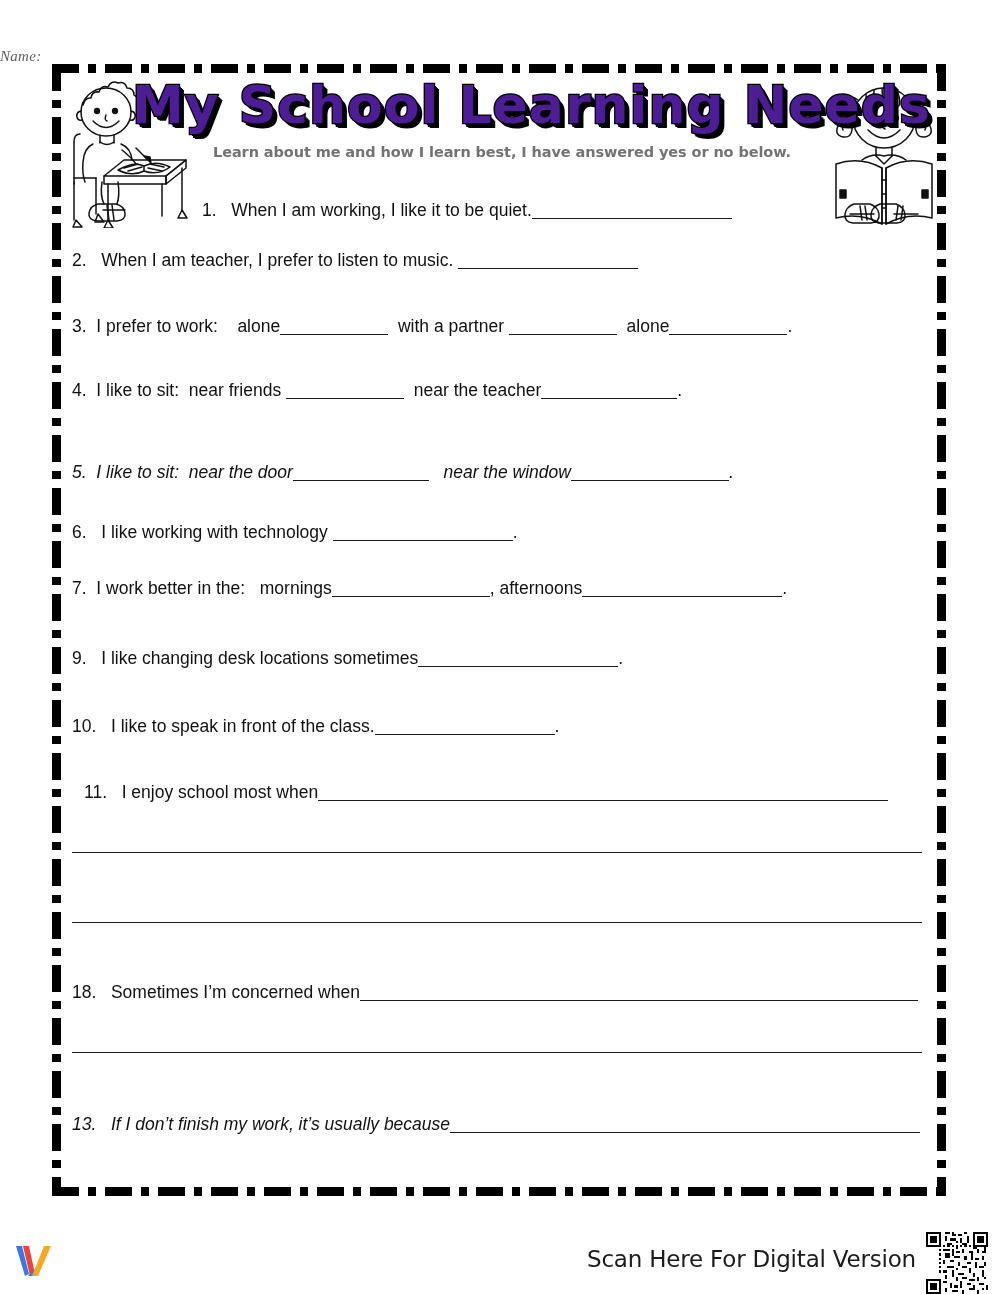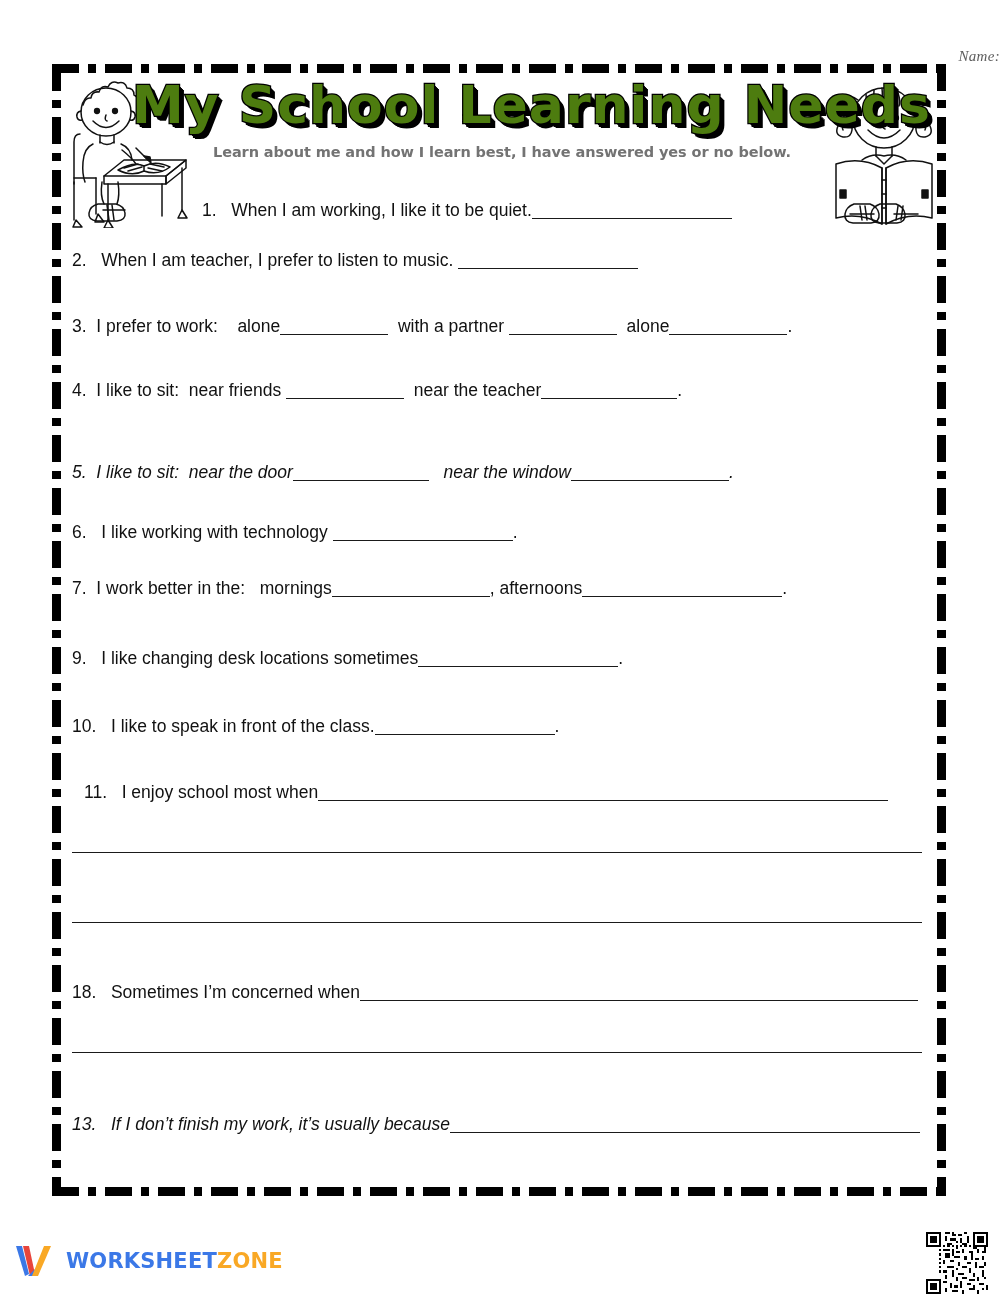--- a/index.html
+++ b/index.html
@@ -16,21 +16,21 @@
     color: #000000;
     overflow: hidden;
   }
 
   
   .name-label {
     position: absolute;
     top: 48px;
     left: 0;
     width: 1000px;
-    text-align: right;
+    text-align: left;
     font-family: "Liberation Serif", serif;
     font-style: italic;
     font-size: 15px;
     color: #5d5d5d;
     letter-spacing: 0.3px;
   }
 
   
   .frame {
     position: absolute;
@@ -97,21 +97,21 @@
     position: absolute;
     left: 80px;
     top: 12px;
     width: 740px;
     text-align: center;
     font-family: "DejaVu Sans", sans-serif;
     font-weight: bold;
     font-size: 52px;
     line-height: 58px;
     letter-spacing: 1px;
-    color: #4d7c0f;
+    color: #4c1d95;
     -webkit-text-stroke: 2.5px #000000;
     paint-order: stroke fill;
     text-shadow:
        3px 3px 0 #000, 4px 4px 0 #000, 5px 5px 0 #000,
        2px 2px 0 #000, 3px 4px 0 #000;
     white-space: nowrap;
   }
 
   .subtitle {
     position: absolute;
@@ -425,23 +425,23 @@
 
 <div class="footer">
 
   <div class="brand">
     <svg class="brand-mark" viewBox="0 0 42 34">
       <path d="M2 2 L8 2 L15 30 L11 32 Z" fill="#3b78e7"></path>
       <path d="M9 2 L15 2 L21 30 L16 32 Z" fill="#e8453c"></path>
       <path d="M16 30 L14 32 L19 32 L22 24 Z" fill="#3b78e7"></path>
       <path d="M30 2 L37 2 L24 32 L18 32 Z" fill="#f9a825"></path>
     </svg>
-    <span class="brand-text"><span class="brand-worksheet">WORKSHEET</span><span class="brand-zone">ZONE</span></span>
   </div>
 
+  <div class="scan-text">Scan Here For Digital Version</div>
 
   <svg class="qr" viewBox="0 0 29 29" shape-rendering="crispEdges">
     <rect width="29" height="29" fill="#fff"></rect>
     <g fill="#000">
 
       <rect x="0" y="0" width="7" height="1"></rect>
         <rect x="0" y="6" width="7" height="1"></rect>
       <rect x="0" y="0" width="1" height="7"></rect>
         <rect x="6" y="0" width="1" height="7"></rect>
       <rect x="2" y="2" width="3" height="3"></rect>

